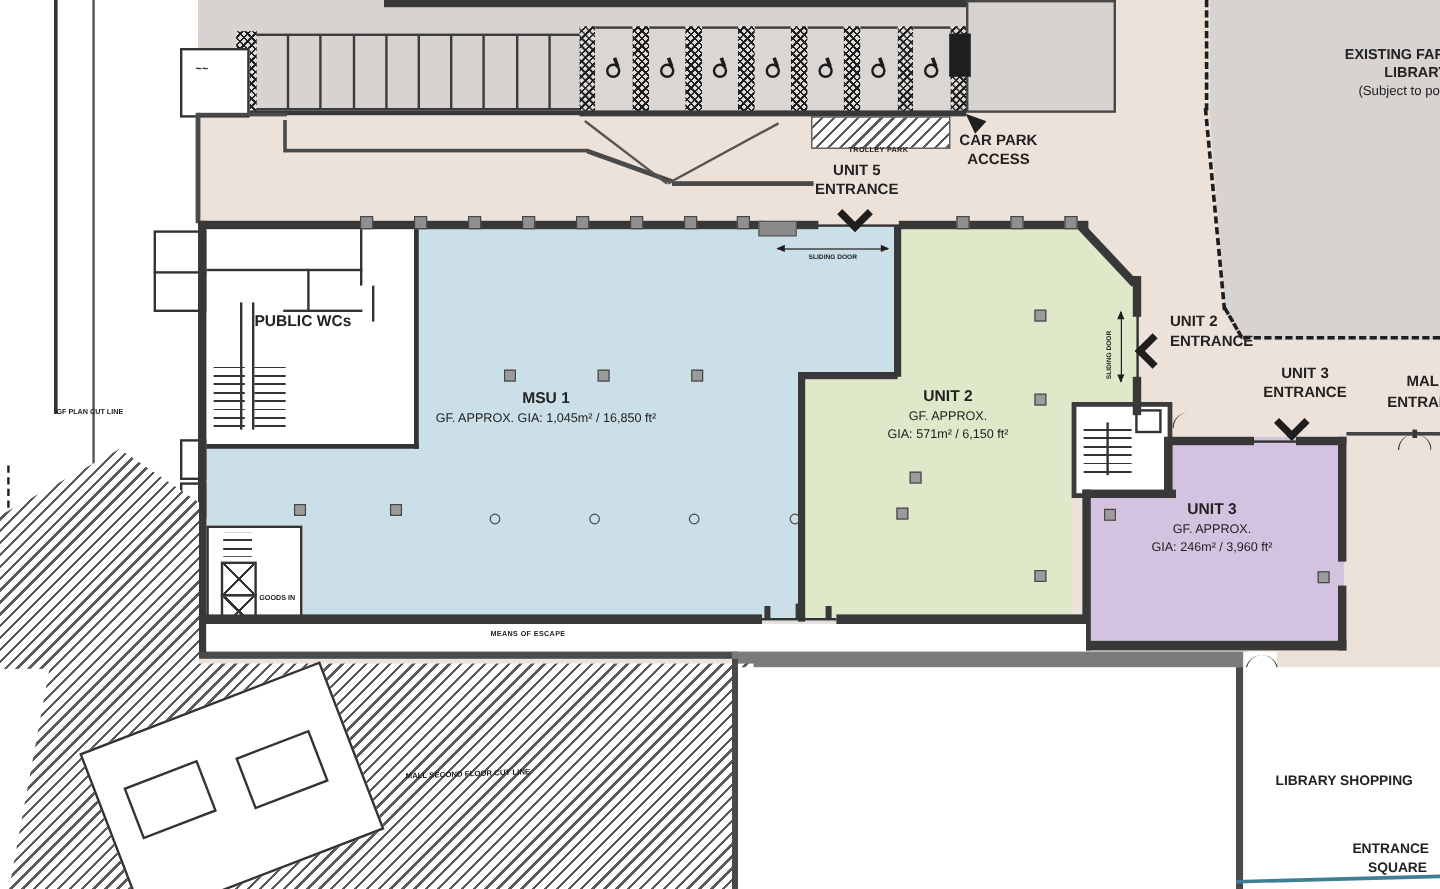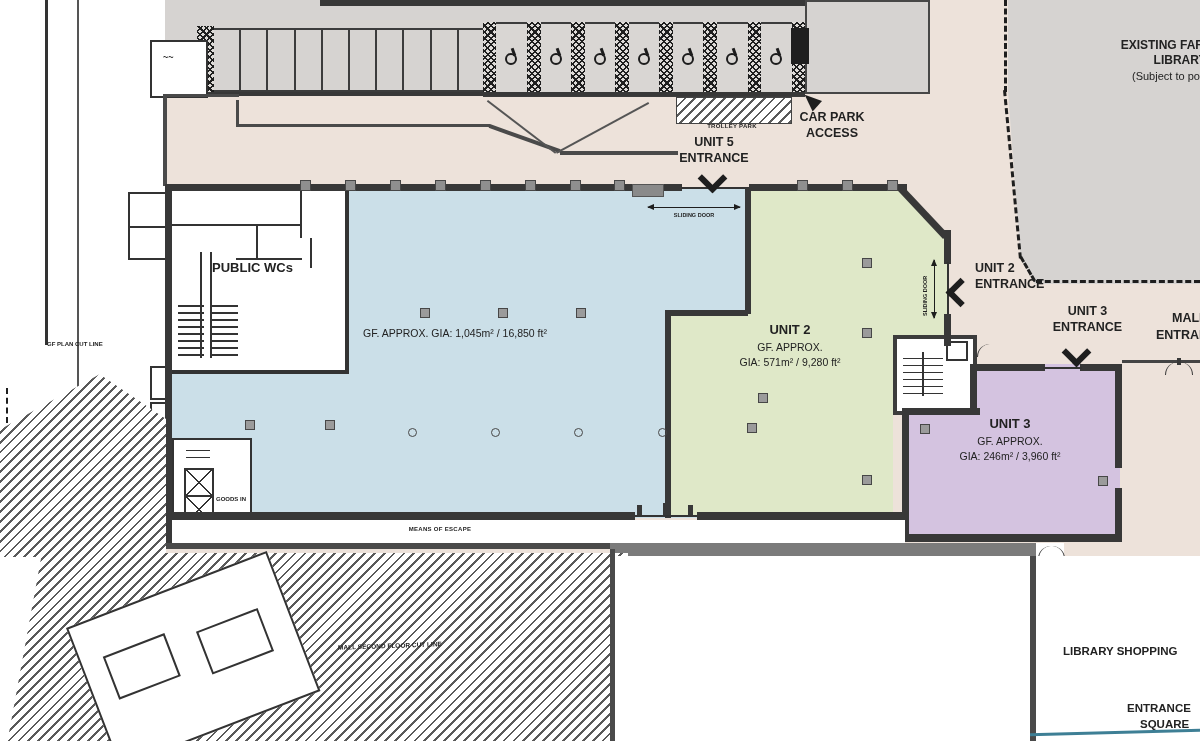--- a/index.html
+++ b/index.html
@@ -227,26 +227,27 @@
   <div class="white" style="left:615px;top:556px;width:418px;height:185px;"></div>
   <div class="wall-lt" style="left:610px;top:549px;width:5px;height:192px;"></div>
   <div class="wall-lt" style="left:1030px;top:556px;width:6px;height:185px;"></div>
   <div class="white" style="left:1036px;top:556px;width:164px;height:185px;"></div>
   <div class="abs" style="left:1030px;top:731px;width:175px;height:3px;background:#3E7F95;transform:rotate(-1.5deg);"></div>
   <div class="lbl" style="left:1063px;top:644px;font-size:11.5px;white-space:nowrap;">LIBRARY SHOPPING</div>
   <div class="lbl" style="left:1127px;top:701px;font-size:11.5px;white-space:nowrap;">ENTRANCE</div>
   <div class="lbl" style="left:1140px;top:717px;font-size:11.5px;white-space:nowrap;">SQUARE</div>
 
   <div class="lbl ctr" style="left:330px;top:324px;width:250px;">
+    <div style="font-size:13px;">MSU 1</div>
     <div style="font-size:10.5px;font-weight:normal;margin-top:3px;">GF. APPROX. GIA: 1,045m² / 16,850 ft²</div>
   </div>
   <div class="lbl ctr" style="left:710px;top:322px;width:160px;">
     <div style="font-size:13px;">UNIT 2</div>
     <div style="font-size:10.5px;font-weight:normal;margin-top:3px;">GF. APPROX.</div>
-    <div style="font-size:10.5px;font-weight:normal;margin-top:2px;">GIA: 571m² / 9,280 ft²</div>
+    <div style="font-size:10.5px;font-weight:normal;margin-top:2px;">GIA: 571m² / 6,150 ft²</div>
   </div>
   <div class="lbl ctr" style="left:930px;top:416px;width:160px;">
     <div style="font-size:13px;">UNIT 3</div>
     <div style="font-size:10.5px;font-weight:normal;margin-top:3px;">GF. APPROX.</div>
     <div style="font-size:10.5px;font-weight:normal;margin-top:2px;">GIA: 246m² / 3,960 ft²</div>
   </div>
 
   <div class="lbl ctr" style="left:666px;top:135px;width:96px;font-size:12.5px;">
     <div>UNIT 5</div>
     <div>ENTRANCE</div>

